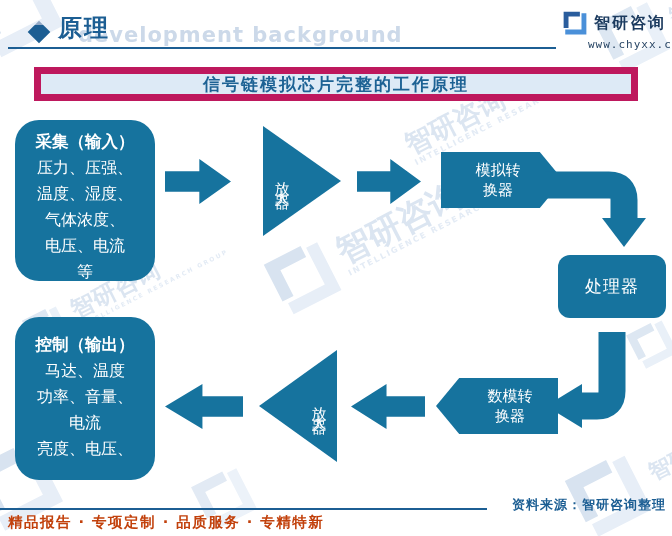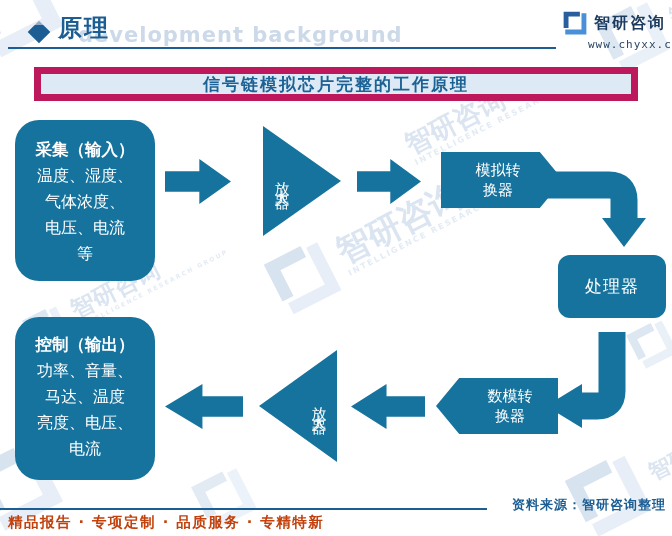--- a/index.html
+++ b/index.html
@@ -174,22 +174,23 @@
     </div>
     <span class="hdr-site">www.chyxx.com</span>
   </div>
 
   <div class="title-bar">
     <span>信号链模拟芯片完整的工作原理</span>
   </div>
 
   <div class="dg">
 
-    <div class="node-round teal" style="left:15px;top:120px;width:140px;height:161px;padding-top:16px;">
+    <div class="node-round teal" style="left:15px;top:120px;width:140px;height:161px;padding-top:8px;">
       <div class="nr-title">采集（输入）</div>
+      <div class="nr-line">压力、压强、</div>
       <div class="nr-line">温度、湿度、</div>
       <div class="nr-line">气体浓度、</div>
       <div class="nr-line">电压、电流</div>
       <div class="nr-line">等</div>
     </div>
 
     <div class="blk-arrow right teal" style="left:165px;top:159px;width:66px;height:45px;"></div>
 
     <div class="tri right teal" style="left:263px;top:126px;width:78px;height:110px;">
       <span class="vtext" style="left:9px;">放大器</span>
@@ -222,24 +223,24 @@
     <div class="blk-arrow left teal" style="left:351px;top:384px;width:74px;height:45px;"></div>
 
     <div class="tri left teal" style="left:259px;top:350px;width:78px;height:112px;">
       <span class="vtext" style="right:9px;">放大器</span>
     </div>
 
     <div class="blk-arrow left teal" style="left:165px;top:384px;width:78px;height:45px;"></div>
 
     <div class="node-round teal" style="left:15px;top:317px;width:140px;height:163px;padding-top:14px;">
       <div class="nr-title">控制（输出）</div>
+      <div class="nr-line">马达、温度</div>
       <div class="nr-line">功率、音量、</div>
-      <div class="nr-line">马达、温度</div>
+      <div class="nr-line">电流</div>
       <div class="nr-line">亮度、电压、</div>
-      <div class="nr-line">电流</div>
     </div>
 
   </div>
 
   <div class="src-row">
     <div class="src-line"></div>
     <span class="src-text">资料来源：智研咨询整理</span>
   </div>
   <div class="slogan">精品报告 · 专项定制 · 品质服务 · 专精特新</div>
 

